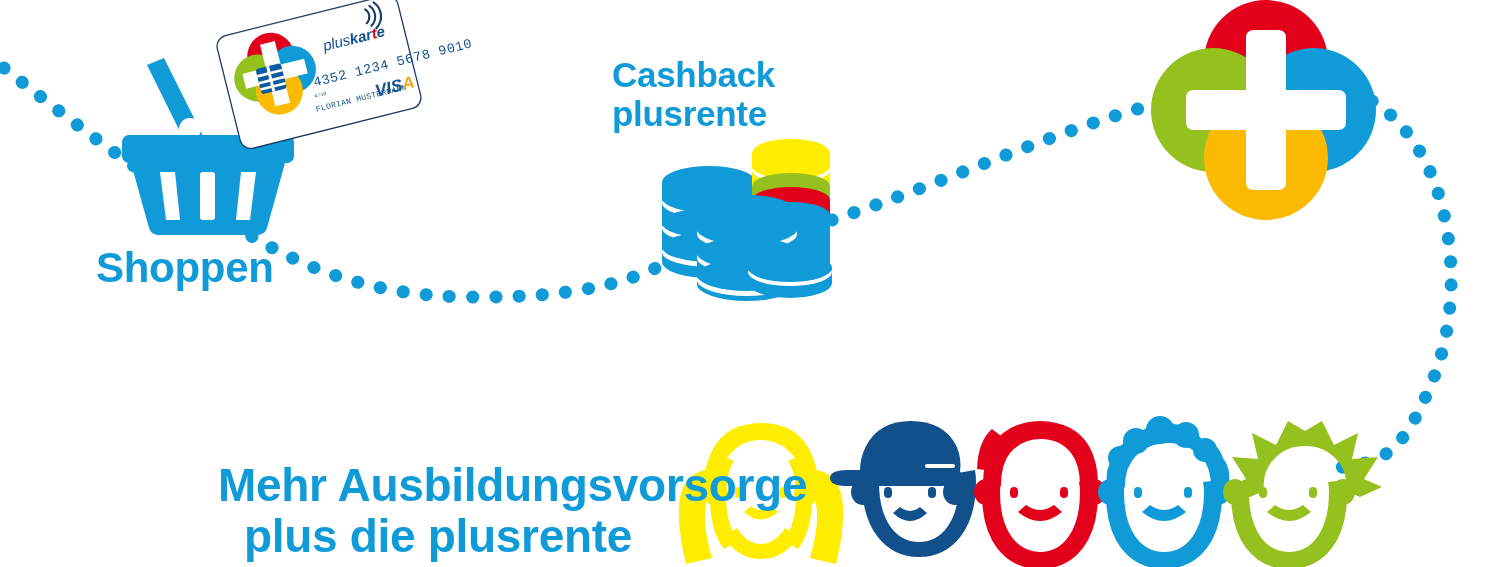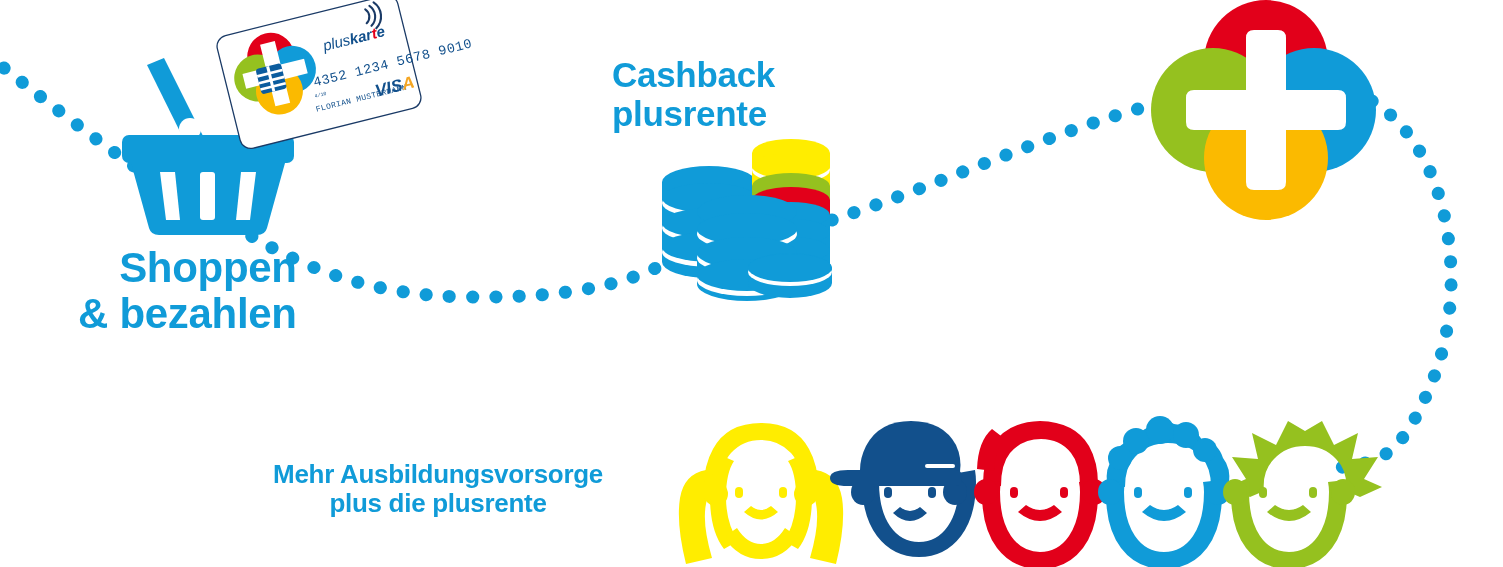--- a/index.html
+++ b/index.html
@@ -15,21 +15,21 @@
     position:absolute;
     color:#109BD8;
     font-weight:bold;
     line-height:1.10;
     white-space:pre;
     letter-spacing:-0.3px;
   }
   #label-shoppen{left:96px;top:233px;font-size:42px;text-align:right;margin-top:12px;}
   #label-cashback{left:566px;top:56px;font-size:35px;text-align:left;margin-left:46px;}
   #label-plusrente{left:1188px;top:222px;font-size:31px;text-align:center;width:160px;}
-  #label-ausbildung{left:218px;top:460px;font-size:26px;text-align:center;width:440px;}
+  #label-ausbildung{left:218px;top:460px;font-size:46px;text-align:center;width:440px;}
 </style>
 </head>
 <body>
 
 <div id="stage">
 
   <svg width="1503" height="567" viewBox="0 0 1503 567" xmlns="http://www.w3.org/2000/svg">
     <defs>
 
       <style>
@@ -287,20 +287,20 @@
         <ellipse cx="1343" cy="492" rx="12" ry="13"></ellipse>
 
         <rect x="1259" y="487" width="8" height="11" rx="4"></rect>
         <rect x="1309" y="487" width="8" height="11" rx="4"></rect>
 
         <path d="M1267 512 q22 18 44 0 l-8 -7 q-14 10 -28 0 Z"></path>
       </g>
     </g>
   </svg>
 
-  <div class="lbl" id="label-shoppen"><span>Shoppen</span><br><span style="margin-left:-18px;display:inline-block;">&amp; bezahlen</span></div>
+  <div class="lbl" id="label-shoppen"><span>Shoppen</span><br></div>
 
   <div class="lbl" id="label-cashback"><span>Cashback</span><br><span>plusrente</span></div>
 
 
   <div class="lbl" id="label-ausbildung"><span>Mehr Ausbildungsvorsorge</span><br><span>plus die plusrente</span></div>
 
 </div>
 
 </body></html>

